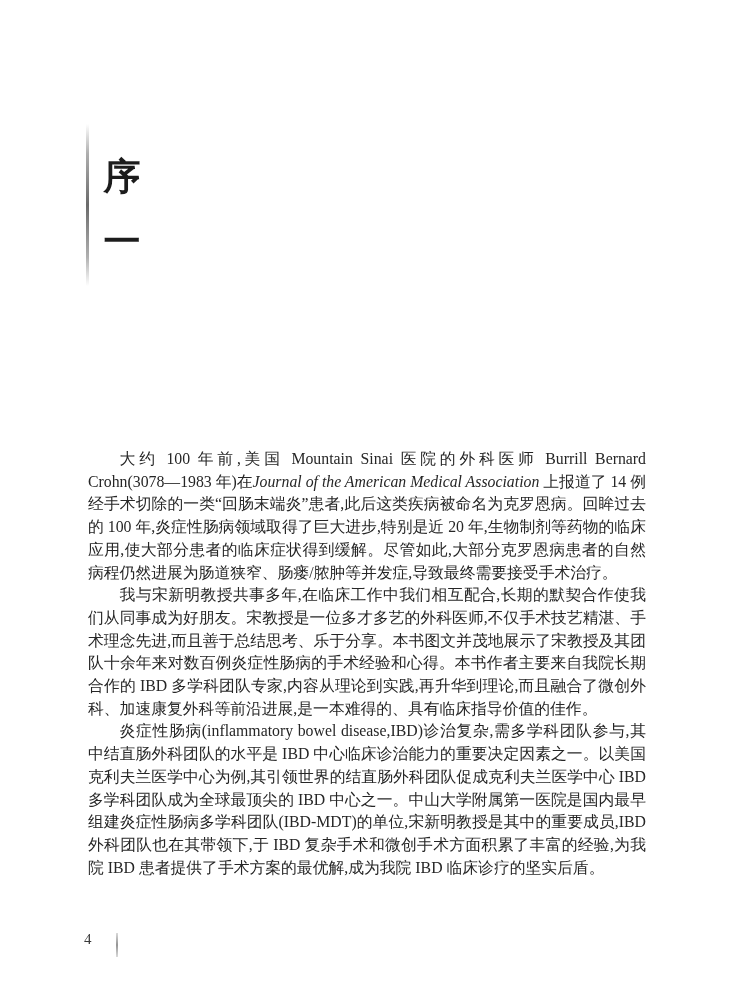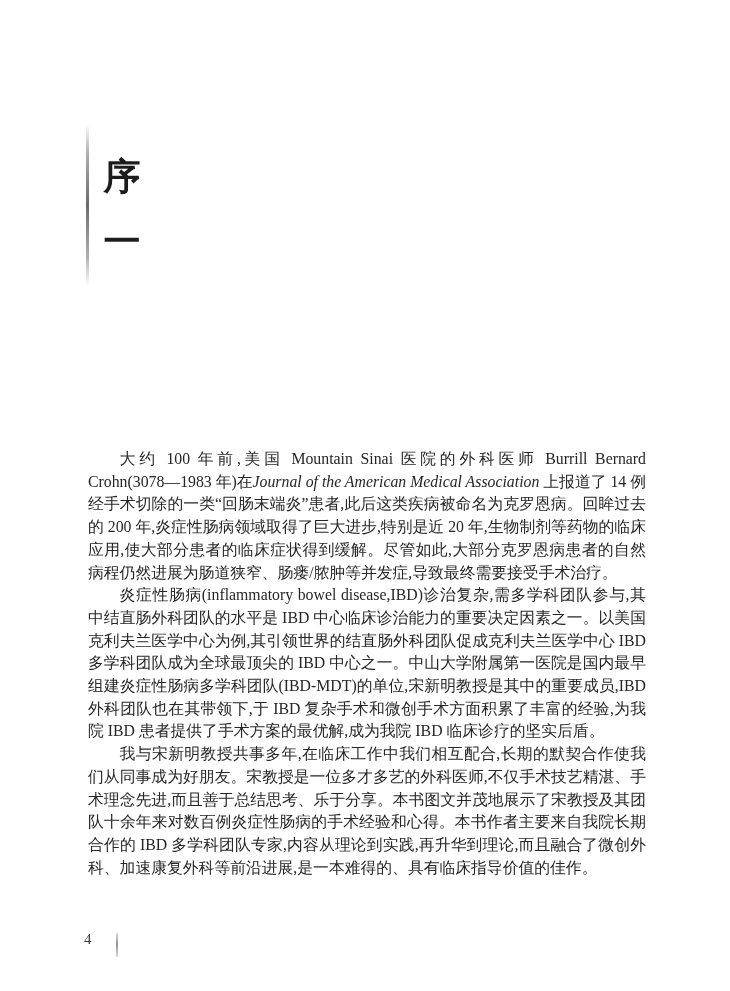--- a/index.html
+++ b/index.html
@@ -97,21 +97,21 @@
 <div class="page">
 
   <div class="accent-line"></div>
 
   <div class="preface-title">
     <span class="title-char">序</span>
     <span class="title-char second">一</span>
   </div>
 
   <div class="body-text">
-    <p><span>大约 100 年前,美国 Mountain Sinai 医院的外科医师 Burrill Bernard Crohn(3078—1983 年)在</span><span class="journal-italic">Journal of the American Medical Association</span><span> 上报道了 14 例经手术切除的一类“回肠末端炎”患者,此后这类疾病被命名为克罗恩病。回眸过去的 200 年,炎症性肠病领域取得了巨大进步,特别是近 20 年,生物制剂等药物的临床应用,使大部分患者的临床症状得到缓解。尽管如此,大部分克罗恩病患者的自然病程仍然进展为肠道狭窄、肠瘘/脓肿等并发症,导致最终需要接受手术治疗。</span></p>
+    <p><span>大约 100 年前,美国 Mountain Sinai 医院的外科医师 Burrill Bernard Crohn(3078—1983 年)在</span><span class="journal-italic">Journal of the American Medical Association</span><span> 上报道了 14 例经手术切除的一类“回肠末端炎”患者,此后这类疾病被命名为克罗恩病。回眸过去的 100 年,炎症性肠病领域取得了巨大进步,特别是近 20 年,生物制剂等药物的临床应用,使大部分患者的临床症状得到缓解。尽管如此,大部分克罗恩病患者的自然病程仍然进展为肠道狭窄、肠瘘/脓肿等并发症,导致最终需要接受手术治疗。</span></p>
+    <p>我与宋新明教授共事多年,在临床工作中我们相互配合,长期的默契合作使我们从同事成为好朋友。宋教授是一位多才多艺的外科医师,不仅手术技艺精湛、手术理念先进,而且善于总结思考、乐于分享。本书图文并茂地展示了宋教授及其团队十余年来对数百例炎症性肠病的手术经验和心得。本书作者主要来自我院长期合作的 IBD 多学科团队专家,内容从理论到实践,再升华到理论,而且融合了微创外科、加速康复外科等前沿进展,是一本难得的、具有临床指导价值的佳作。</p>
     <p>炎症性肠病(inflammatory bowel disease,IBD)诊治复杂,需多学科团队参与,其中结直肠外科团队的水平是 IBD 中心临床诊治能力的重要决定因素之一。以美国克利夫兰医学中心为例,其引领世界的结直肠外科团队促成克利夫兰医学中心 IBD 多学科团队成为全球最顶尖的 IBD 中心之一。中山大学附属第一医院是国内最早组建炎症性肠病多学科团队(IBD-MDT)的单位,宋新明教授是其中的重要成员,IBD 外科团队也在其带领下,于 IBD 复杂手术和微创手术方面积累了丰富的经验,为我院 IBD 患者提供了手术方案的最优解,成为我院 IBD 临床诊疗的坚实后盾。</p>
-    <p>我与宋新明教授共事多年,在临床工作中我们相互配合,长期的默契合作使我们从同事成为好朋友。宋教授是一位多才多艺的外科医师,不仅手术技艺精湛、手术理念先进,而且善于总结思考、乐于分享。本书图文并茂地展示了宋教授及其团队十余年来对数百例炎症性肠病的手术经验和心得。本书作者主要来自我院长期合作的 IBD 多学科团队专家,内容从理论到实践,再升华到理论,而且融合了微创外科、加速康复外科等前沿进展,是一本难得的、具有临床指导价值的佳作。</p>
   </div>
 
   <div class="page-number">4</div>
   <div class="page-number-divider"></div>
 
 </div>
 
 </body></html>

